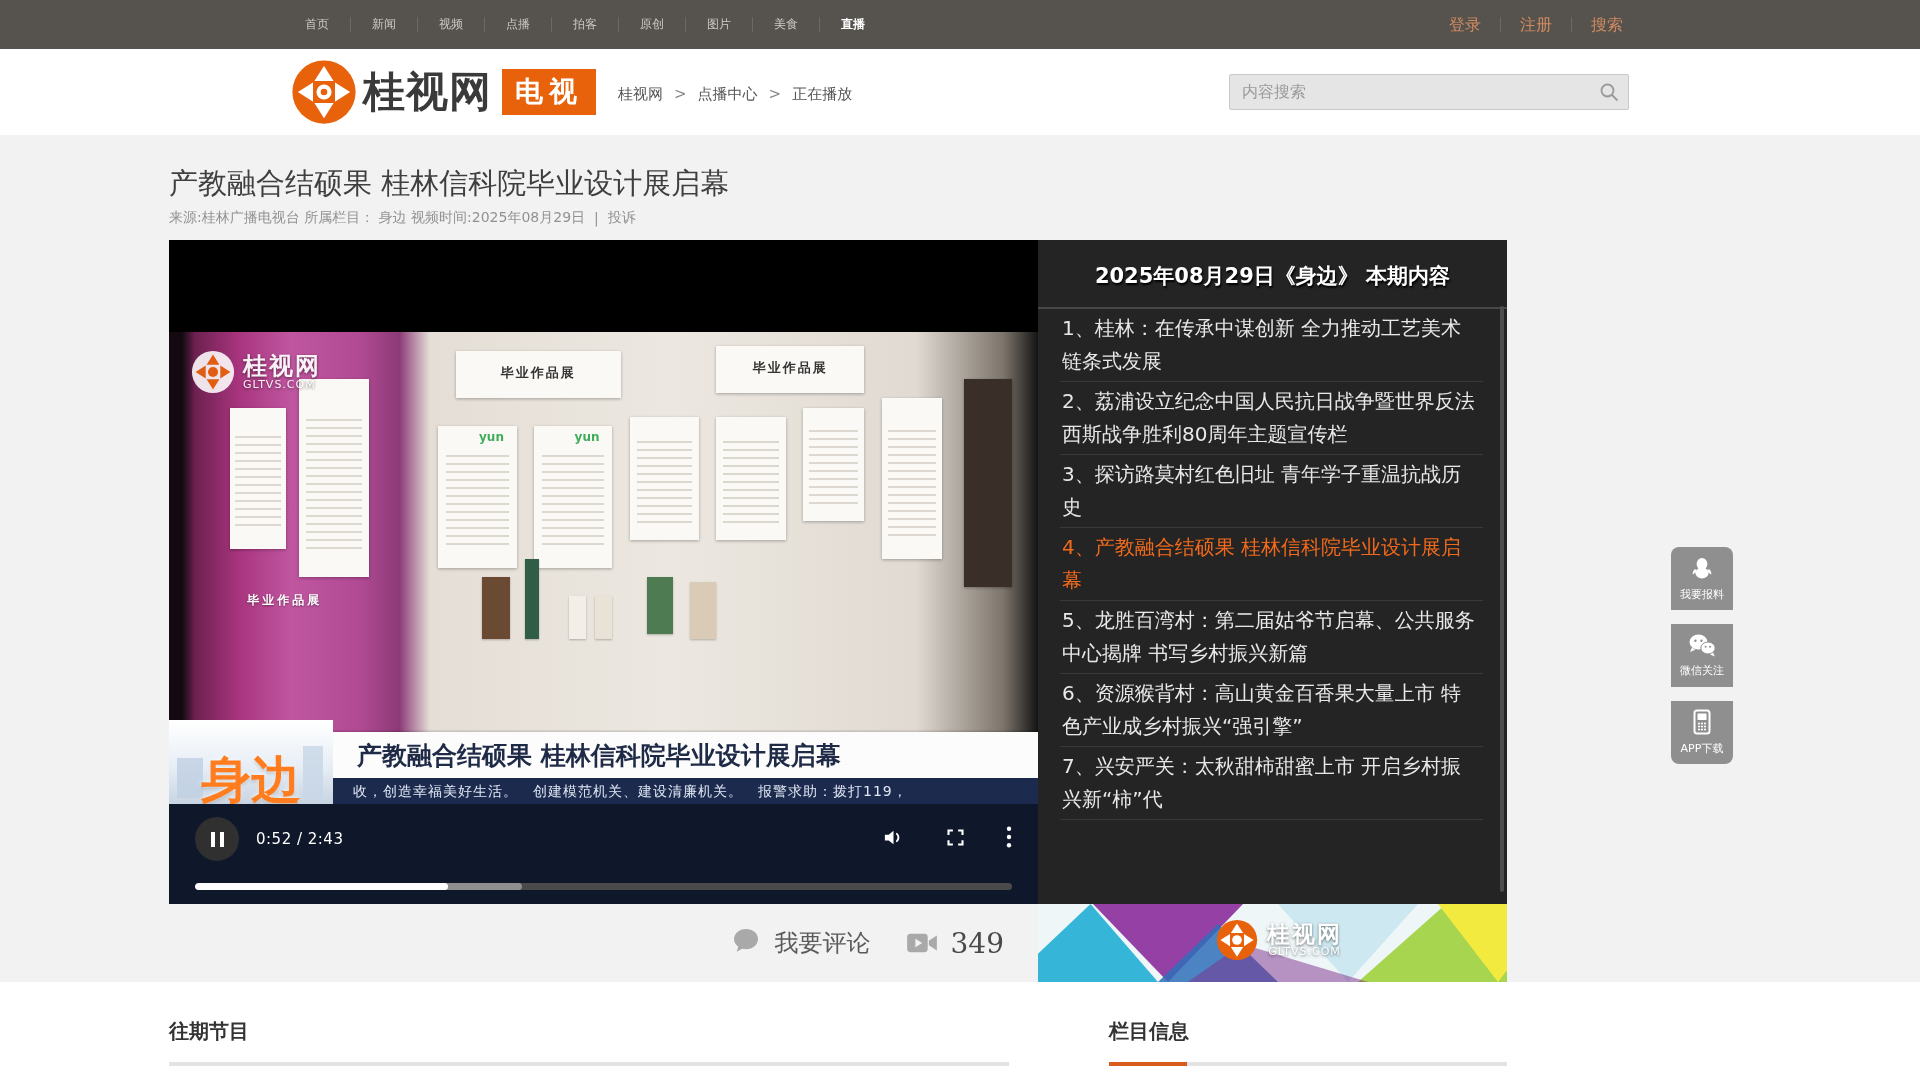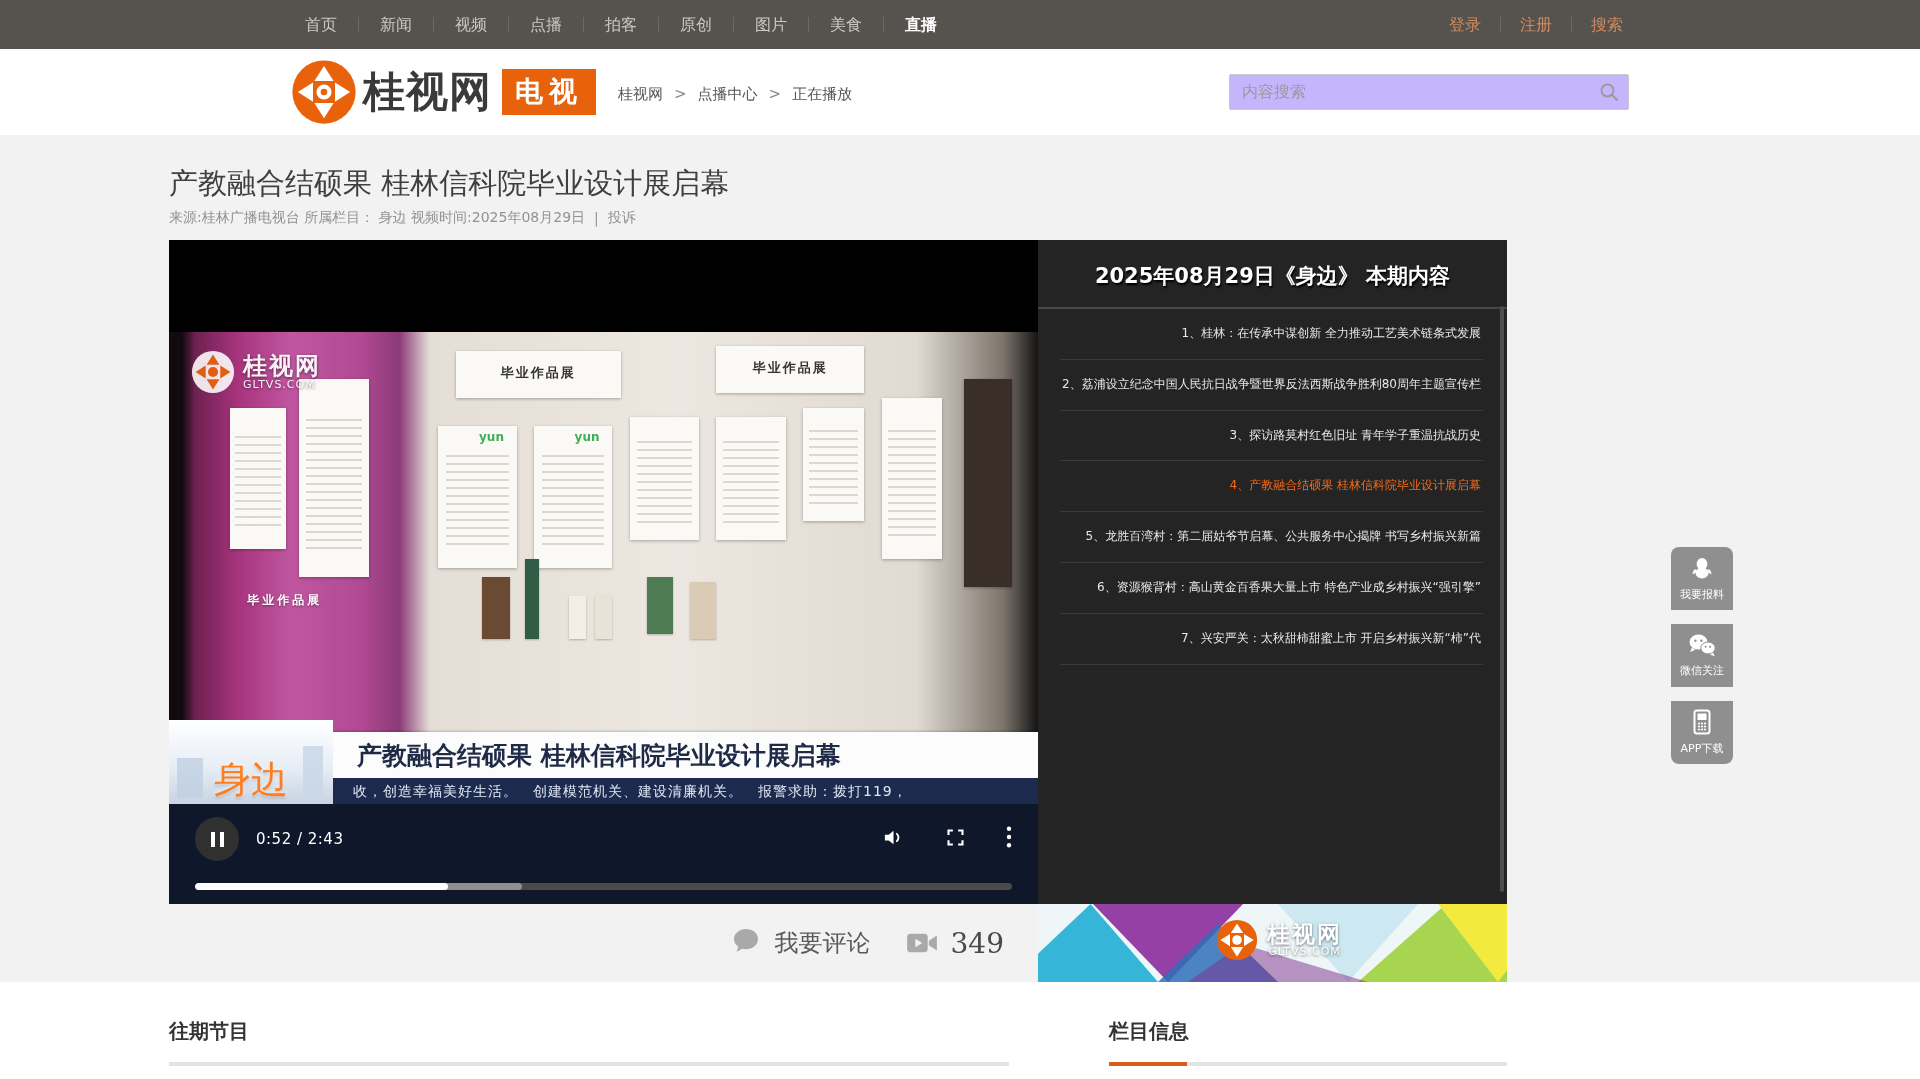--- a/index.html
+++ b/index.html
@@ -8,39 +8,39 @@
     font-family:"DejaVu Sans","Liberation Sans",sans-serif;
     background:#ffffff;
   }
   a{text-decoration:none;cursor:pointer;}
   .container{width:1582px;margin:0 auto;}
 
   
   .topbar{height:49px;background:#56524e;}
   .tb-inner{width:1338px;margin:0 auto;height:100%;display:flex;align-items:center;justify-content:space-between;}
   .main-nav{display:flex;align-items:center;}
-  .main-nav a{color:#ccc8c3;font-size:16px;padding:0 21px;line-height:15px;border-right:1px solid #6c6862;}
+  .main-nav a{color:#ccc8c3;font-size:12px;padding:0 21px;line-height:15px;border-right:1px solid #6c6862;}
   .main-nav a:first-child{padding-left:14px;}
   .main-nav a:last-child{border-right:none;}
   .main-nav a.active{color:#ffffff;font-weight:bold;}
   .user-nav{display:flex;align-items:center;}
   .user-nav a{color:#cf8b60;font-size:16px;padding:0 19px;line-height:15px;border-right:1px solid #6c6862;}
   .user-nav a:last-child{border-right:none;padding-right:6px;}
 
   
   .header{height:86px;background:#ffffff;}
   .hd-inner{width:1338px;margin:0 auto;height:100%;display:flex;align-items:center;}
   .logo{display:flex;align-items:center;}
   .logo-circle{width:66px;height:66px;}
   .logo-text{font-size:42px;font-weight:900;color:#3a3a3a;letter-spacing:1px;margin:0 10px 0 6px;}
   .logo-badge{background:#e8620c;color:#fff;font-size:28px;font-weight:bold;padding:4px 13px;letter-spacing:6px;}
   .breadcrumb{margin-left:22px;font-size:15px;color:#555;display:flex;gap:11px;align-items:center;padding-top:4px;}
   .breadcrumb .sep{color:#888;}
   .search{margin-left:auto;position:relative;width:400px;}
-  .search input{width:100%;height:36px;border:1px solid #c9c9c9;border-radius:2px;padding:0 42px 0 12px;font-size:16px;color:#333;box-sizing:border-box;background:#c4b5fd;}
+  .search input{width:100%;height:36px;border:1px solid #c9c9c9;border-radius:2px;padding:0 42px 0 12px;font-size:16px;color:#333;box-sizing:border-box;background:#e5e5e5;}
   .search input::placeholder{color:#9a9a9a;}
   .search-icon{position:absolute;right:10px;top:8px;}
 
   
   .main-band{background:#f2f2f2;overflow:hidden;}
   .video-title{margin:28px 0 6px;font-size:29px;font-weight:500;color:#3f3f3f;line-height:40px;}
   .video-meta{font-size:14px;color:#929292;display:flex;gap:9px;align-items:center;}
 
   .player-row{display:flex;margin-top:13px;height:664px;}
   .player{width:869px;background:#000;position:relative;flex:none;}
@@ -62,38 +62,38 @@
   .lower-third{position:absolute;left:0;right:0;bottom:0;height:84px;}
   .lt-ticker{position:absolute;left:0;right:0;bottom:0;height:26px;background:#1c2a4d;color:#dfe6f4;
     font-size:14px;line-height:26px;white-space:nowrap;overflow:hidden;padding-left:184px;letter-spacing:1px;}
   .lt-caption{position:absolute;left:164px;right:0;bottom:26px;height:46px;background:#fcfcfc;
     display:flex;align-items:center;padding-left:24px;font-size:25px;font-weight:bold;color:#1e2a46;box-shadow:0 -1px 2px rgba(0,0,0,.2);}
   .lt-logo{position:absolute;left:0;bottom:0;width:164px;height:84px;z-index:3;
     background:linear-gradient(180deg,#ffffff 0%,#e7eef6 55%,#c8d4e2 100%);
     display:flex;align-items:center;justify-content:center;overflow:hidden;}
   .lt-logo .sky1{position:absolute;left:8px;bottom:6px;width:26px;height:40px;background:#bfd0e2;opacity:.8;}
   .lt-logo .sky2{position:absolute;right:10px;bottom:6px;width:20px;height:52px;background:#c7d6e6;opacity:.8;}
-  .lt-logo .show-name{position:relative;font-size:37px;font-weight:400;color:#ff7d1f;text-shadow:0 0 4px #fff,0 2px 3px rgba(0,0,0,.25);margin-top:36px;}
+  .lt-logo .show-name{position:relative;font-size:50px;font-weight:700;color:#ff7d1f;text-shadow:0 0 4px #fff,0 2px 3px rgba(0,0,0,.25);margin-top:36px;}
 
   .controls{position:absolute;left:0;right:0;bottom:0;height:100px;background:#0f172a;}
   .ctrl-row{display:flex;align-items:center;height:58px;padding:0 26px;margin-top:6px;}
   .pause-btn{width:44px;height:44px;border-radius:50%;background:#303030;display:flex;align-items:center;justify-content:center;gap:5px;flex:none;cursor:pointer;}
   .pause-btn i{width:4px;height:15px;background:#fff;display:block;}
   .time{color:#fff;font-size:15px;margin-left:17px;letter-spacing:.5px;}
   .ctrl-right{margin-left:auto;display:flex;align-items:center;gap:40px;}
   .progress{margin:15px 26px 0;height:7px;border-radius:4px;background:#4a4a4a;position:relative;overflow:hidden;cursor:pointer;}
   .pg-buffer{position:absolute;left:0;top:0;bottom:0;background:#8f8f8f;border-radius:4px;width:40%;}
   .pg-played{position:absolute;left:0;top:0;bottom:0;background:#ffffff;border-radius:4px;width:31%;}
 
   
   .playlist{width:469px;background:#242424;position:relative;flex:none;display:flex;flex-direction:column;}
   .pl-header{color:#fff;font-size:21px;font-weight:bold;text-align:center;padding:22px 10px 17px;
     border-bottom:2px solid #484848;text-shadow:1px 2px 2px #000;}
   .pl-list{list-style:none;margin:0;padding:0 24px 0 22px;flex:1;overflow:hidden;}
-  .pl-list li{padding:15px 2px;border-bottom:1px solid #3a3a3a;color:#e8e8e8;font-size:12px;line-height:1.65;cursor:pointer;text-align:right;}
+  .pl-list li{padding:3px 2px;border-bottom:1px solid #3a3a3a;color:#e8e8e8;font-size:20px;line-height:1.65;cursor:pointer;}
   .pl-list li.active{color:#f26a1b;}
   .pl-scrollbar{position:absolute;right:3px;top:66px;bottom:12px;width:4px;background:#4e4e4e;border-radius:2px;}
 
   
   .sub-row{display:flex;height:78px;text-align:center;}
   .engage{width:869px;display:flex;align-items:center;justify-content:flex-end;padding-right:34px;box-sizing:border-box;gap:13px;}
   .engage-label{font-size:24px;color:#5a5a5a;}
   .views{font-family:"DejaVu Serif","Liberation Serif",serif;font-size:28px;color:#4a4a4a;}
   .cam-wrap{margin-left:22px;display:flex;align-items:center;}
   .banner{width:469px;position:relative;overflow:hidden;background:#eef6f8;flex:none;cursor:pointer;}

